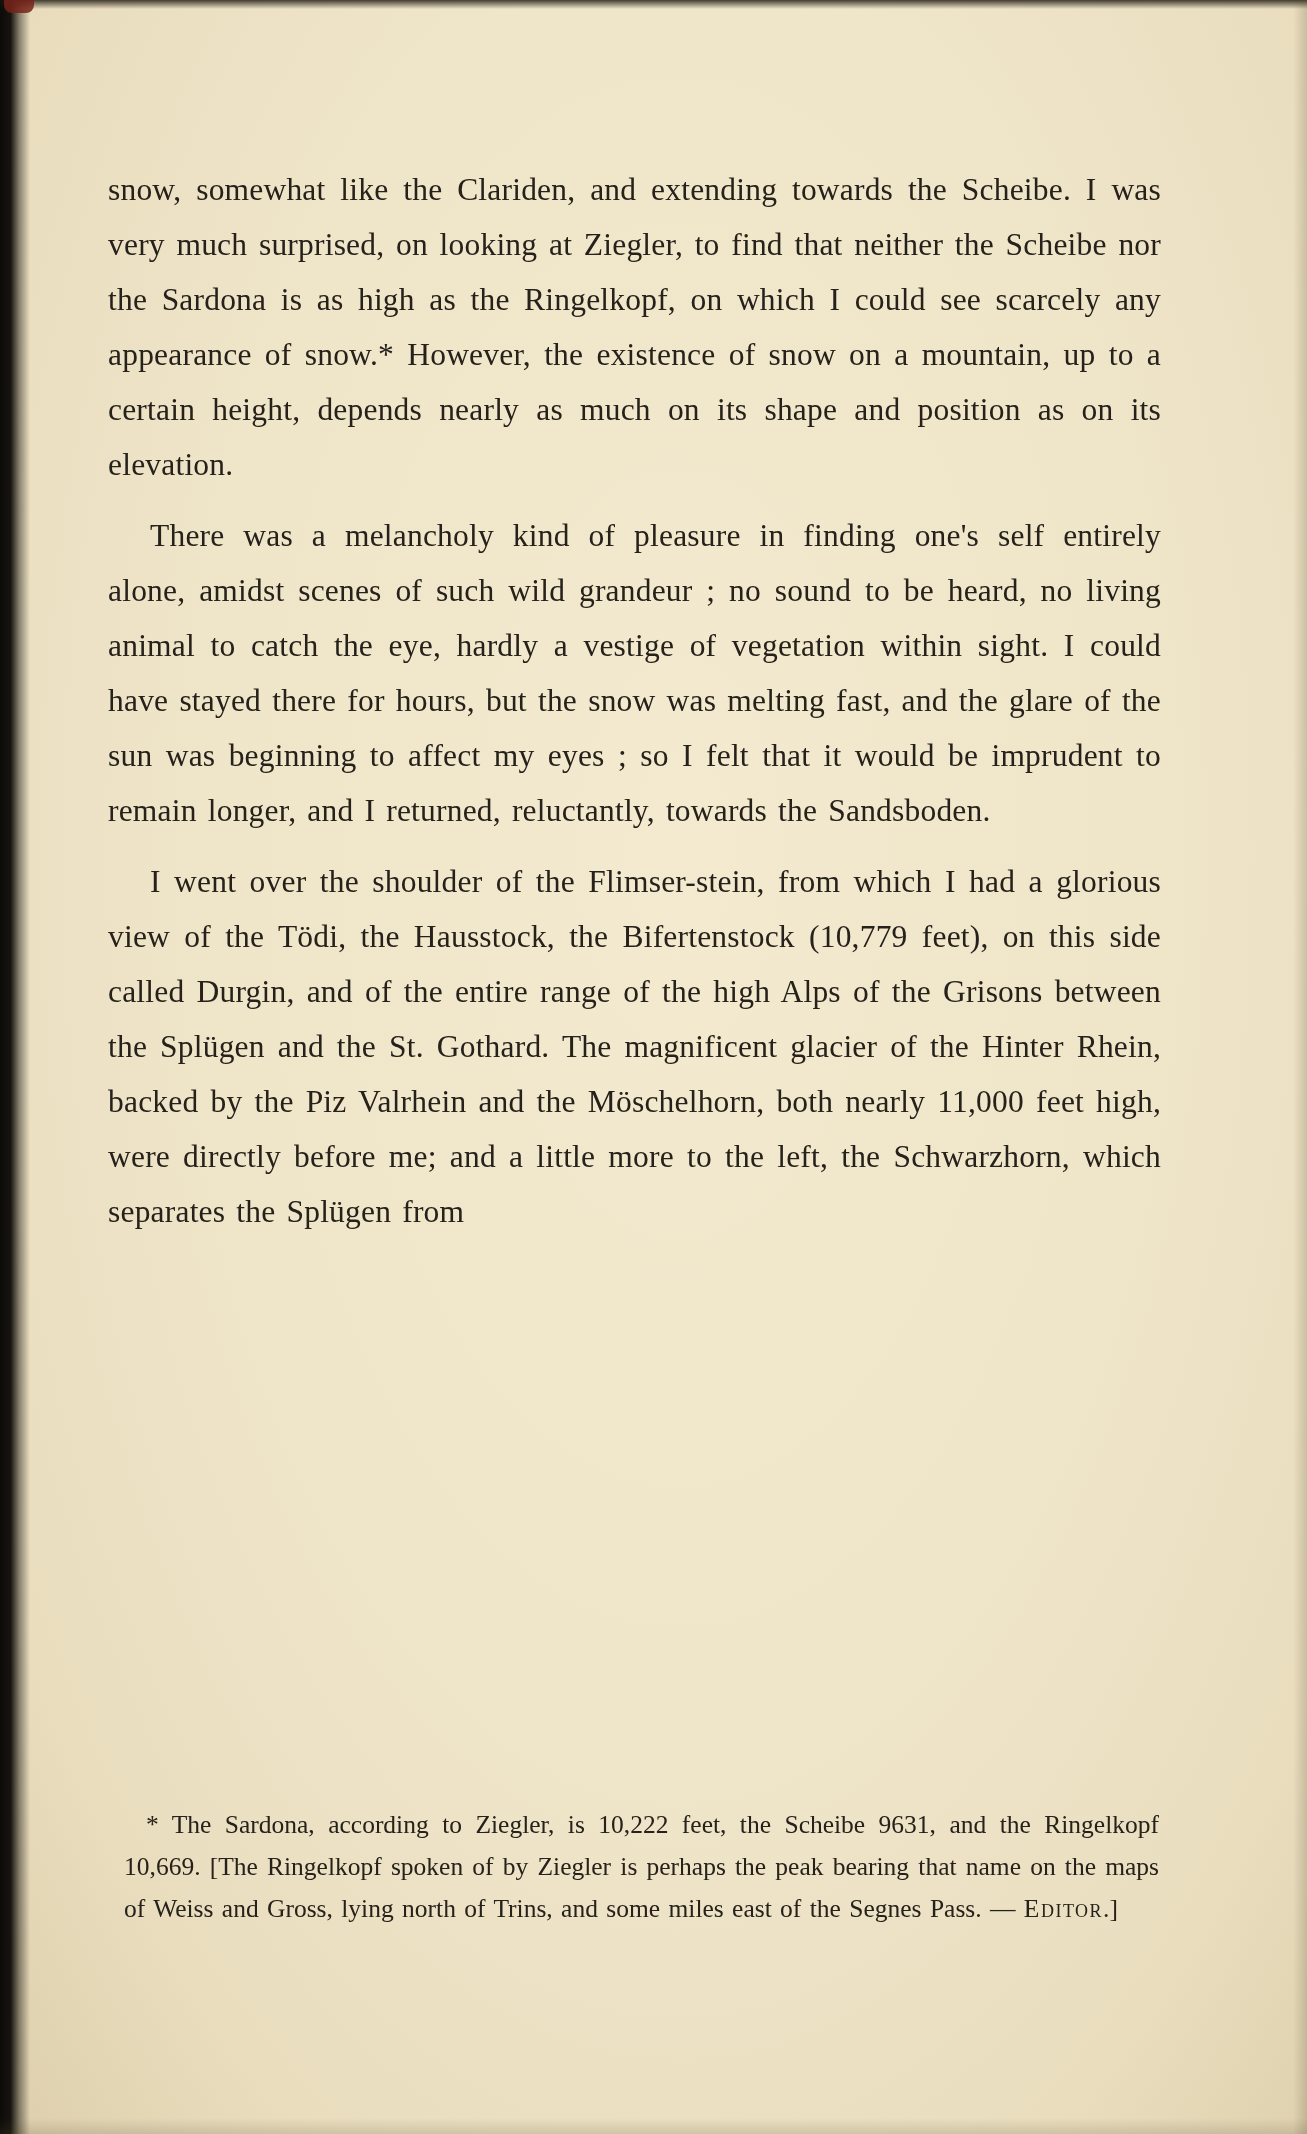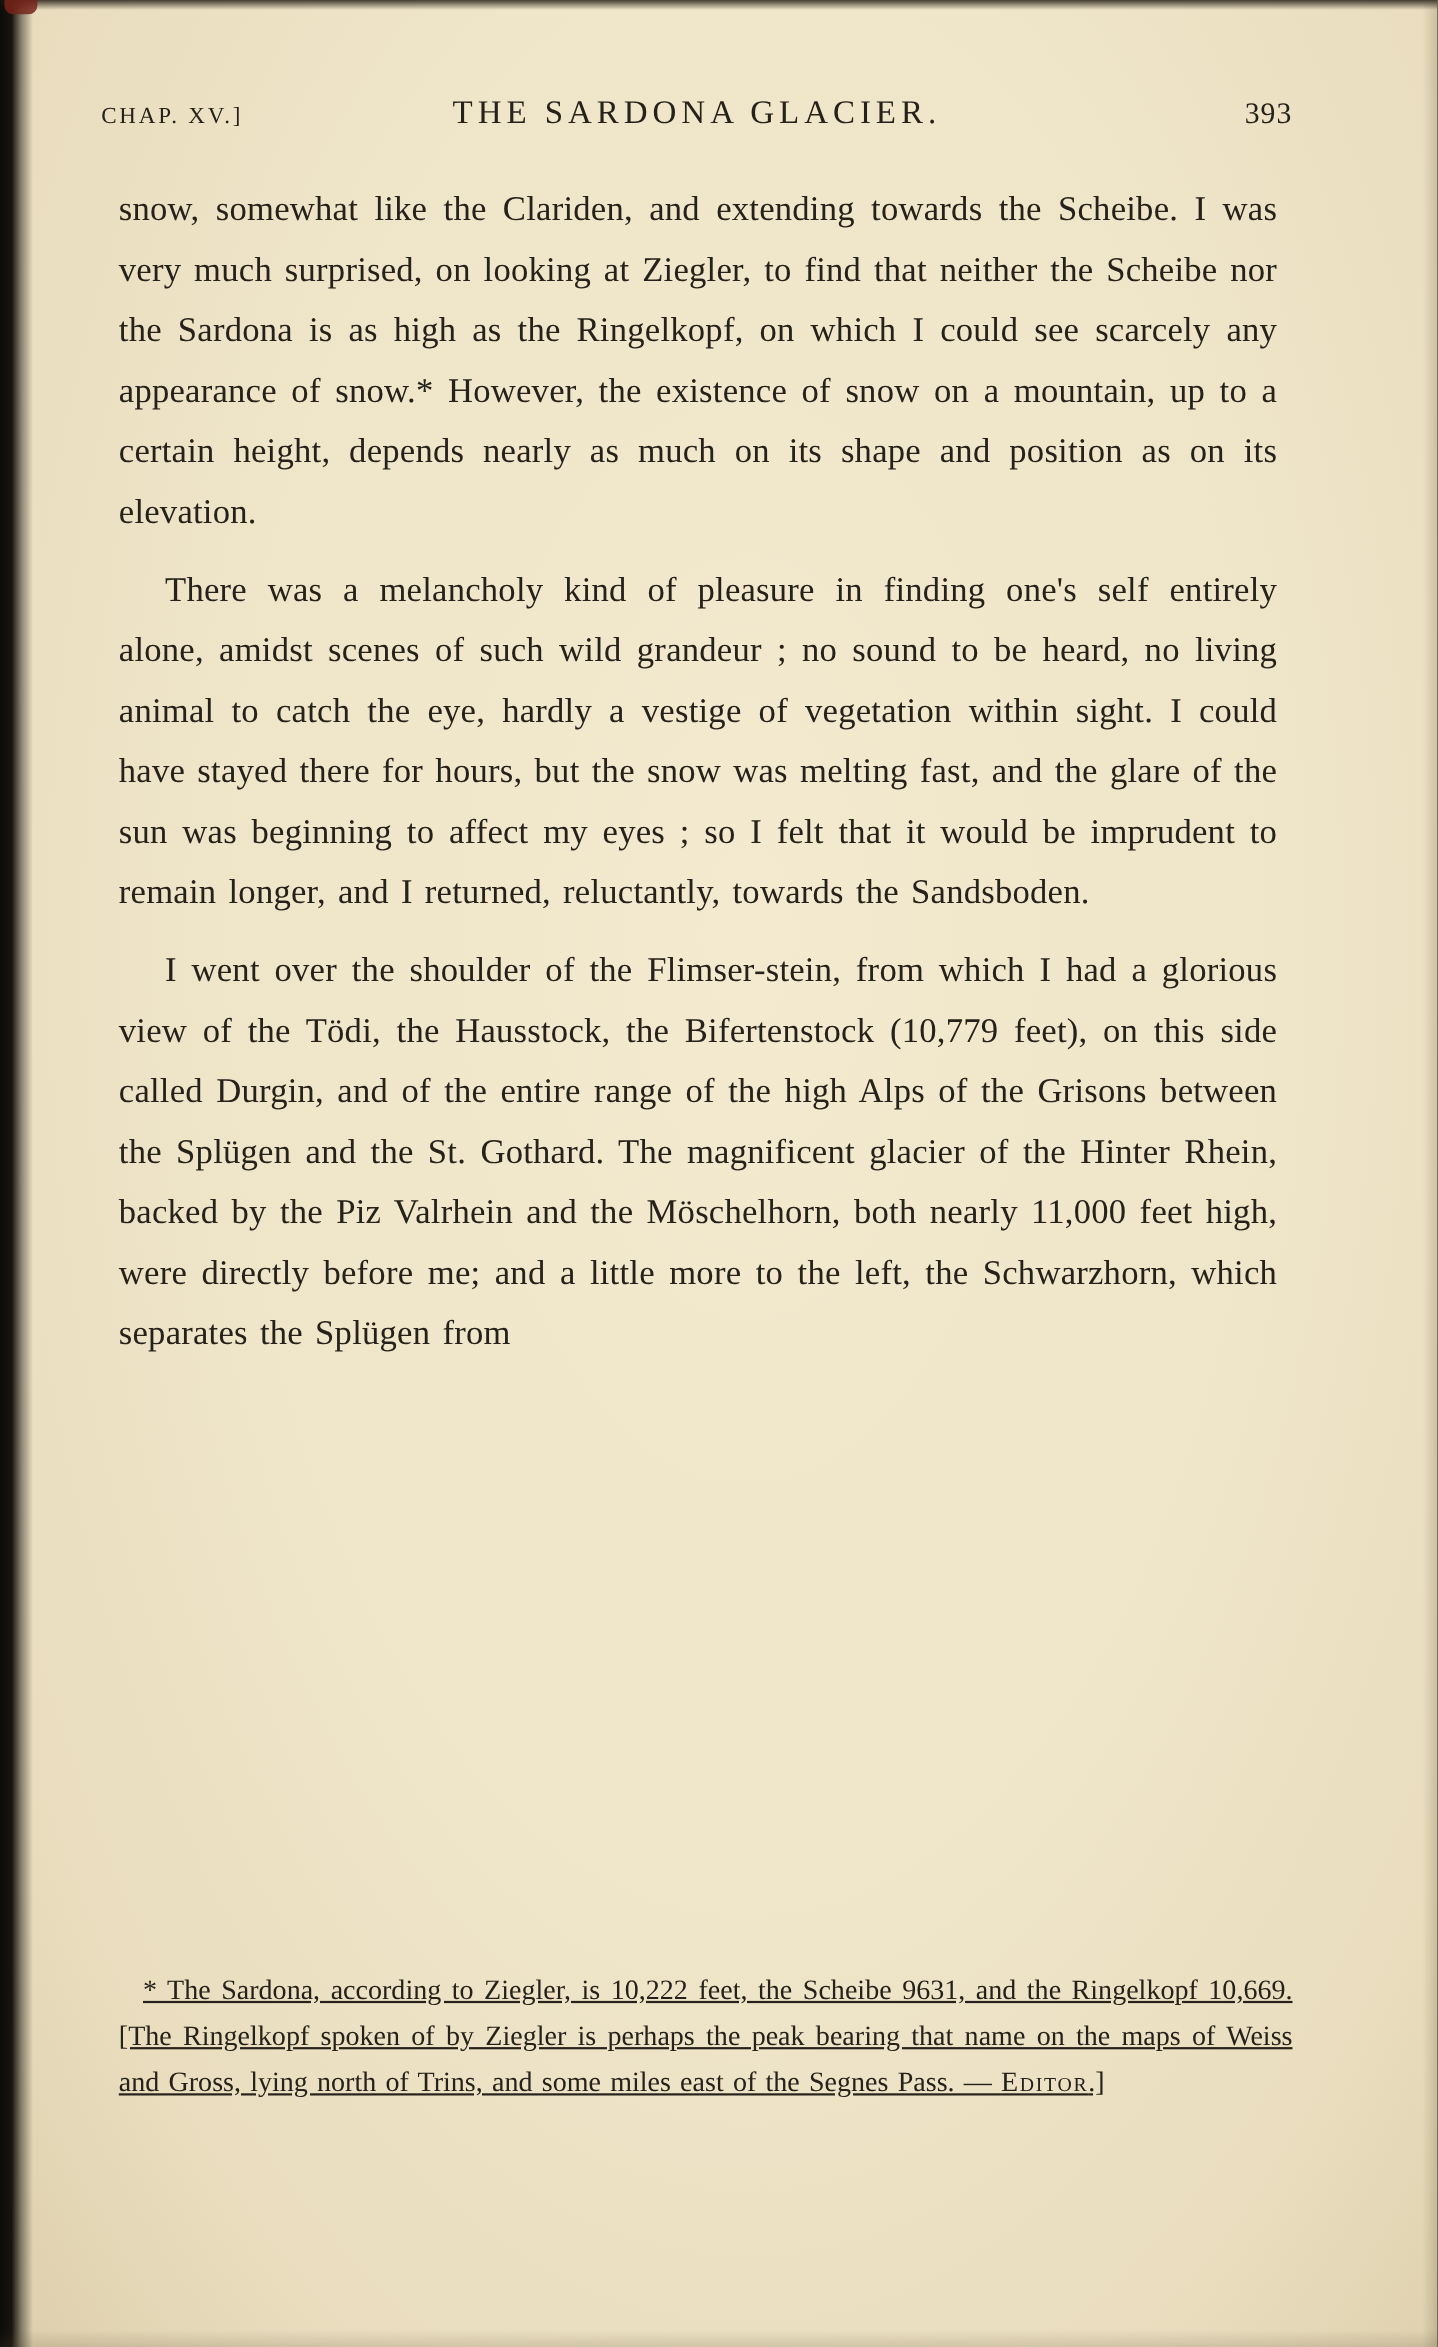--- a/index.html
+++ b/index.html
@@ -103,45 +103,39 @@
     position: absolute;
     top: 1788px;
     left: 108px;
     right: 132px;
     font-size: 25.5px;
     line-height: 42px;
     text-align: justify;
     word-spacing: 2px;
   }
   .footnote p {
-    margin: 0;
+    margin: 16px;
     text-indent: 22px;
-    text-decoration: underline;
   }
   .editor {
     font-variant: small-caps;
     letter-spacing: 1.5px;
   }
 </style>
 </head>
 <body>
 
 <div class="page">
 
   <div class="edge-left"></div>
   <div class="edge-top"></div>
   <div class="edge-right"></div>
   <div class="edge-bottom"></div>
   <div class="stain"></div>
 
-  <div class="header">
-    <span class="chapter">CHAP. XV.]</span>
-    <span class="title">THE SARDONA GLACIER.</span>
-    <span class="pagenum">393</span>
-  </div>
 
   <div class="bodytext">
     <p>snow, somewhat like the Clariden, and extending towards the Scheibe.  I was very much surprised, on looking at Ziegler, to find that neither the Scheibe nor the Sardona is as high as the Ringelkopf, on which I could see scarcely any appearance of snow.*  However, the existence of snow on a mountain, up to a certain height, depends nearly as much on its shape and position as on its elevation.</p>
     <p class="indent">There was a melancholy kind of pleasure in finding one's self entirely alone, amidst scenes of such wild grandeur ; no sound to be heard, no living animal to catch the eye, hardly a vestige of vegetation within sight.  I could have stayed there for hours, but the snow was melting fast, and the glare of the sun was beginning to affect my eyes ; so I felt that it would be imprudent to remain longer, and I returned, reluctantly, towards the Sandsboden.</p>
     <p class="indent">I went over the shoulder of the Flimser-stein, from which I had a glorious view of the Tödi, the Hausstock, the Bifertenstock (10,779 feet), on this side called Durgin, and of the entire range of the high Alps of the Grisons between the Splügen and the St. Gothard.  The magnificent glacier of the Hinter Rhein, backed by the Piz Valrhein and the Möschelhorn, both nearly 11,000 feet high, were directly before me; and a little more to the left, the Schwarzhorn, which separates the Splügen from</p>
   </div>
 
   <div class="footnote">
     <p><span>* The Sardona, according to Ziegler, is 10,222 feet, the Scheibe 9631, and the Ringelkopf 10,669.  [The Ringelkopf spoken of by Ziegler is perhaps the peak bearing that name on the maps of Weiss and Gross, lying north of Trins, and some miles east of the Segnes Pass. — </span><span class="editor">Editor</span><span>.]</span></p>
   </div>

